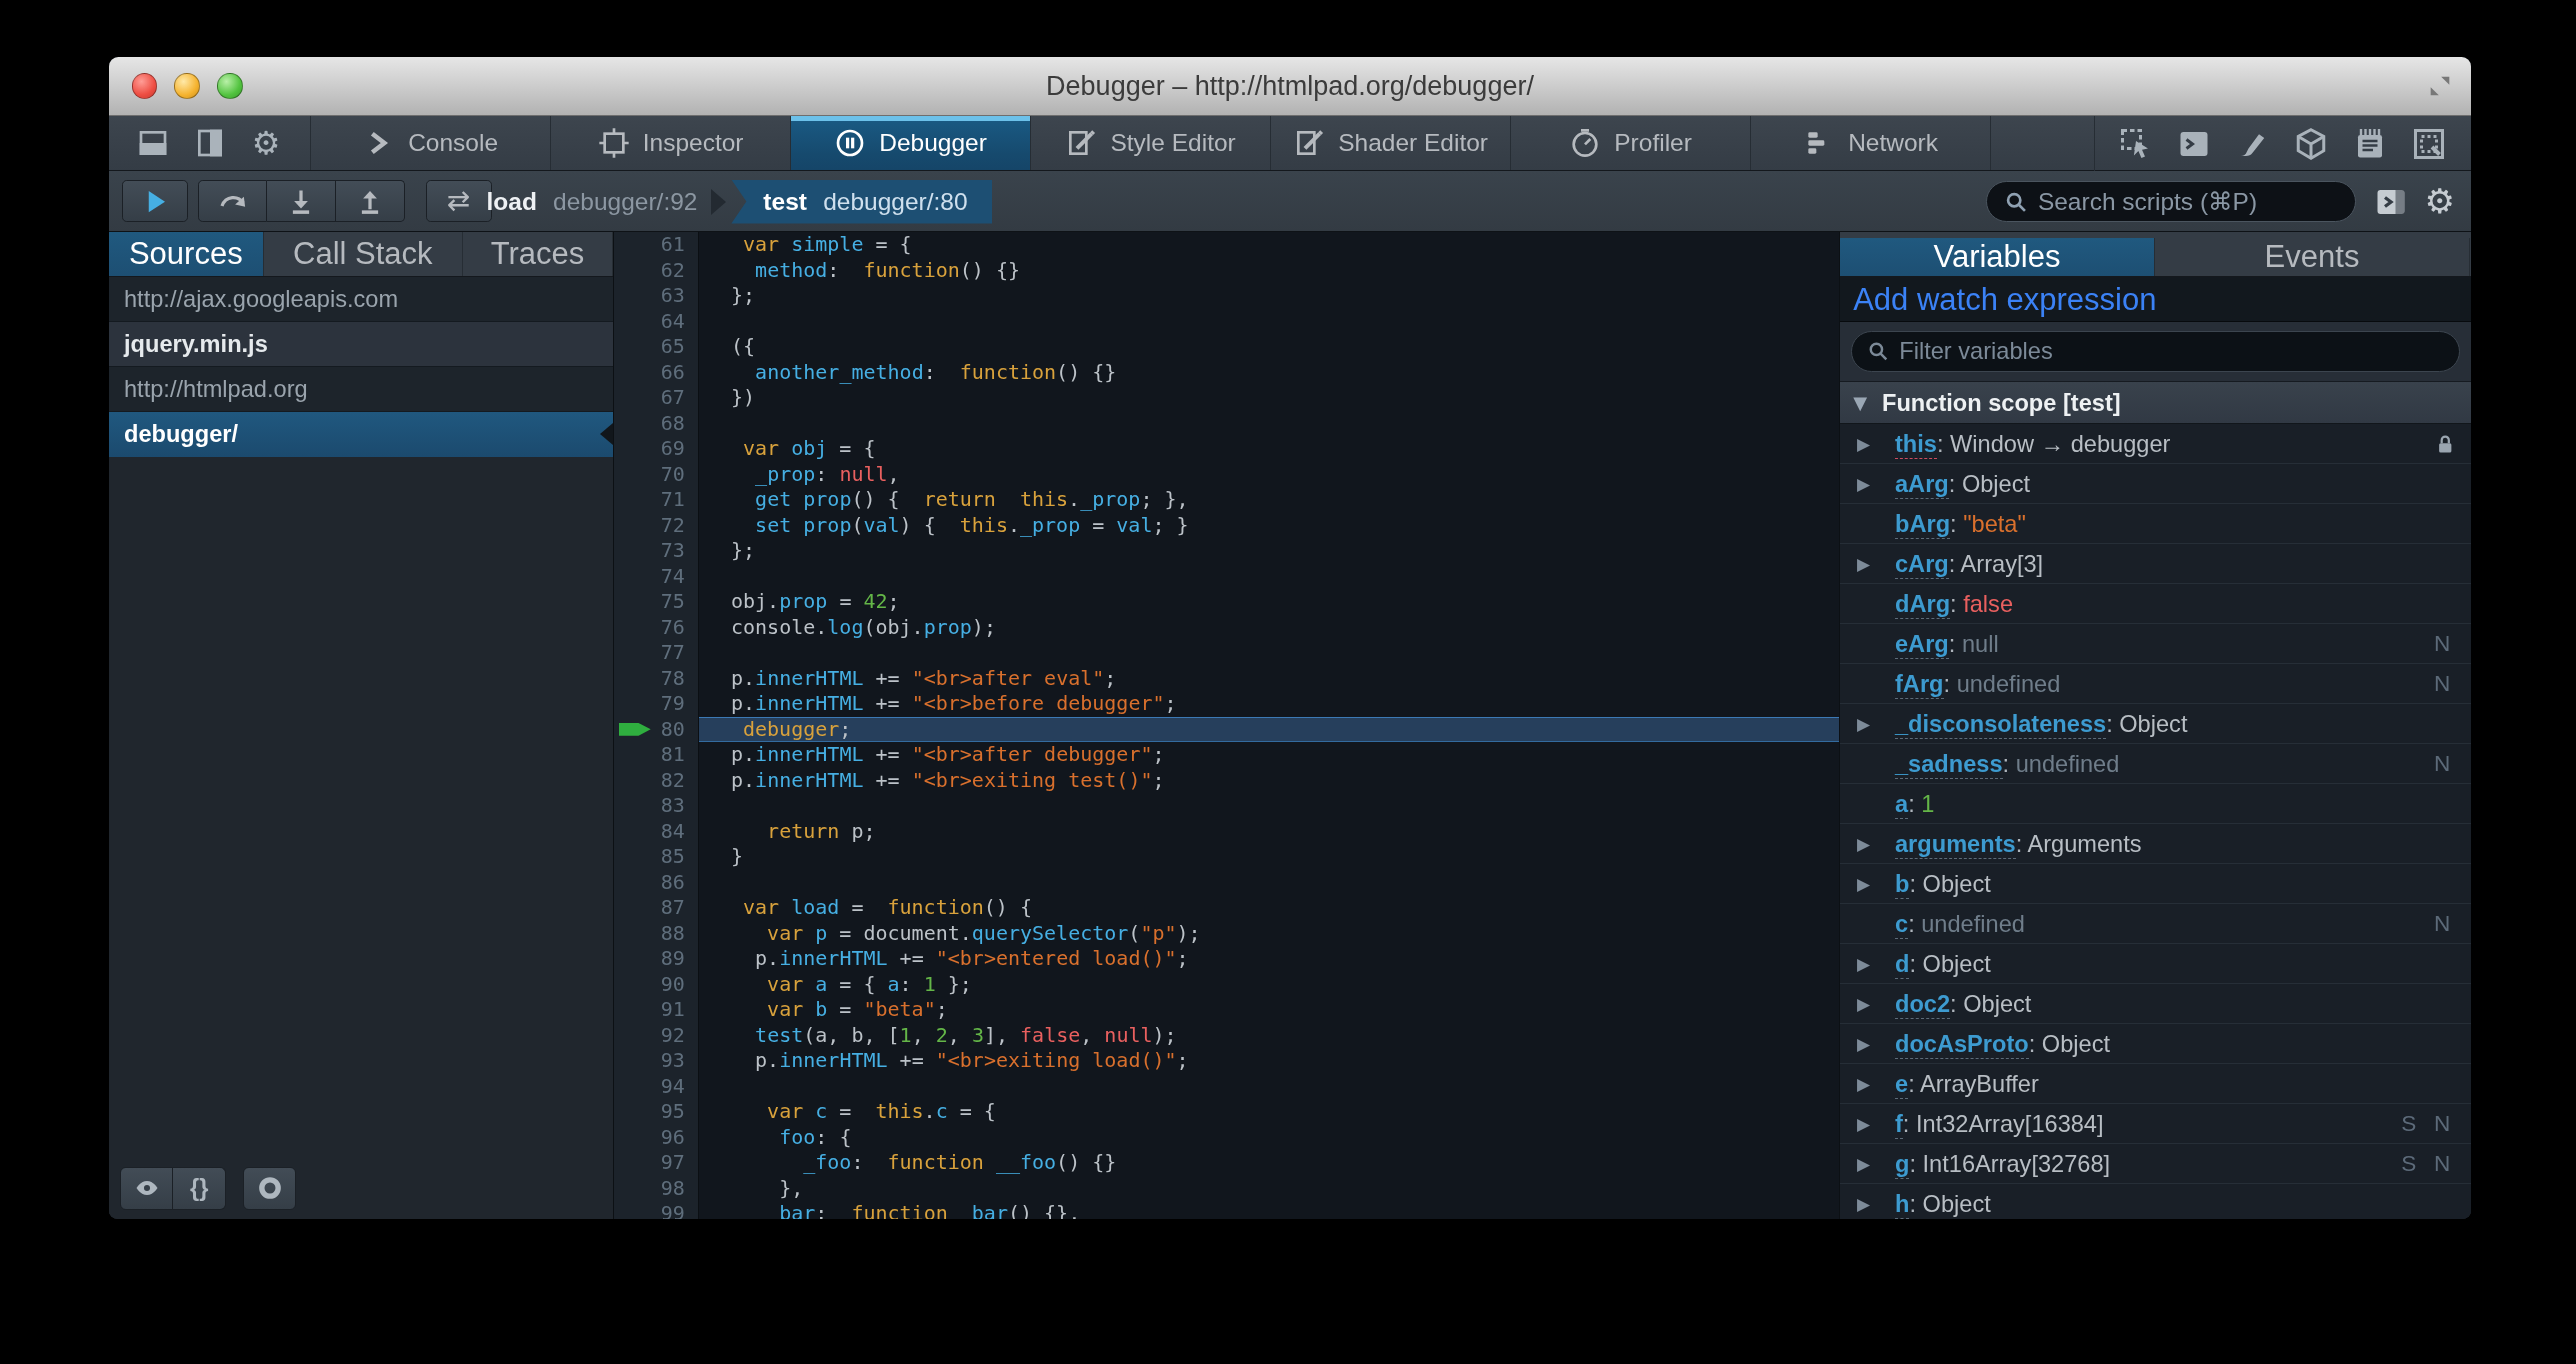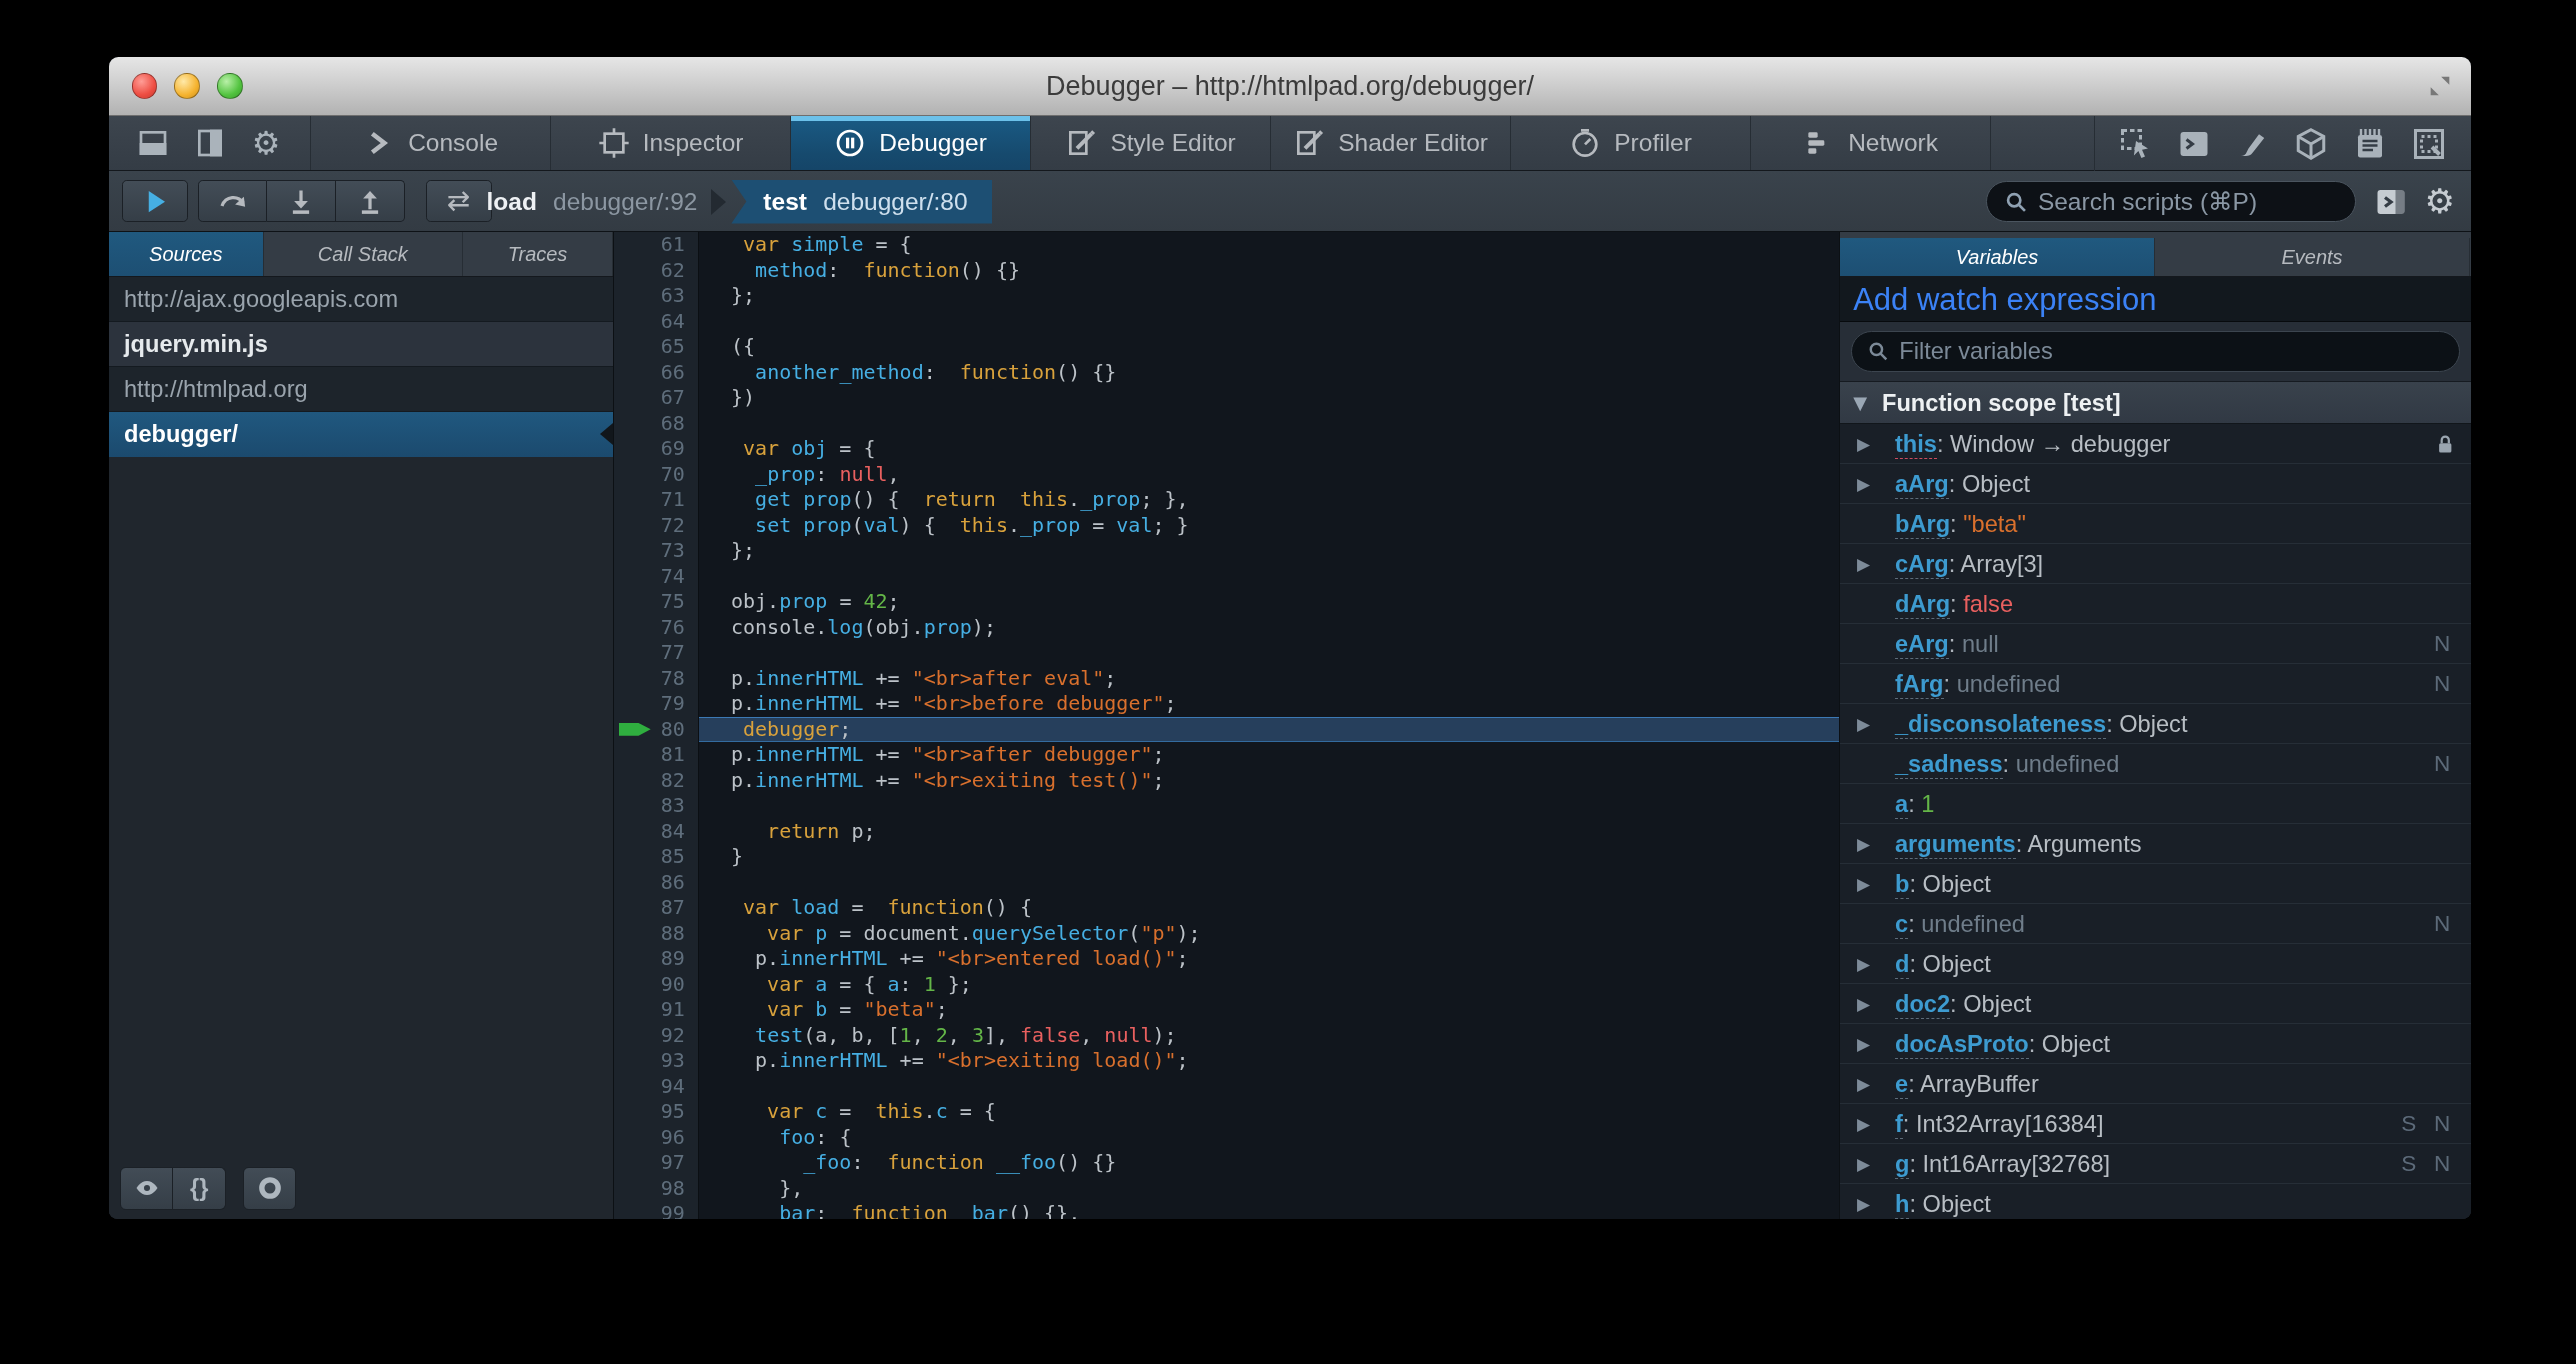--- a/index.html
+++ b/index.html
@@ -75,22 +75,22 @@
   .gear2 { right:13.2px; }
   .uni { font-family:"DejaVu Sans",sans-serif; line-height:1; display:block; text-align:center; }
 
   
   .content { display:flex; height:987px; background:#20262d; }
 
   
   .sources-panel { position:relative; width:505px; flex:none; background:#20262d;
                    border-right:1.9px solid #0c1014; }
   .panel-tabs { display:flex; height:45px; background:#343c45; border-bottom:0.9px solid #14181d; }
-  .ptab { display:flex; align-items:center; justify-content:center; font-size:20px;
-          color:#b6babf; border-right:0.9px solid #262d34;font-style:italic; }
+  .ptab { display:flex; align-items:center; justify-content:center; font-size:31px;
+          color:#b6babf; border-right:0.9px solid #262d34; }
   .ptab.active { background:linear-gradient(#20597f,#1d4f73); color:#fff; }
   .src-row { position:relative; height:45px; line-height:45px; font-size:23.6px;
              padding-left:15px; white-space:nowrap; overflow:hidden; }
   .src-row.header { background:#1d242b; color:#9aa4ad; border-bottom:0.9px solid #141a20; }
   .src-row.item { background:#2c333d; color:#e6eaed; font-weight:700; border-bottom:0.9px solid #141a20; }
   .src-row.selected { background:linear-gradient(#20587f,#1b4a6e); color:#fff; font-weight:700; }
   .src-notch { position:absolute; right:0; top:11.3px; width:0; height:0;
                border-top:11.3px solid transparent; border-bottom:11.3px solid transparent;
                border-right:13.2px solid #11161b; }
   .sources-footer { position:absolute; left:11.3px; bottom:9.4px; display:flex; align-items:center; }

